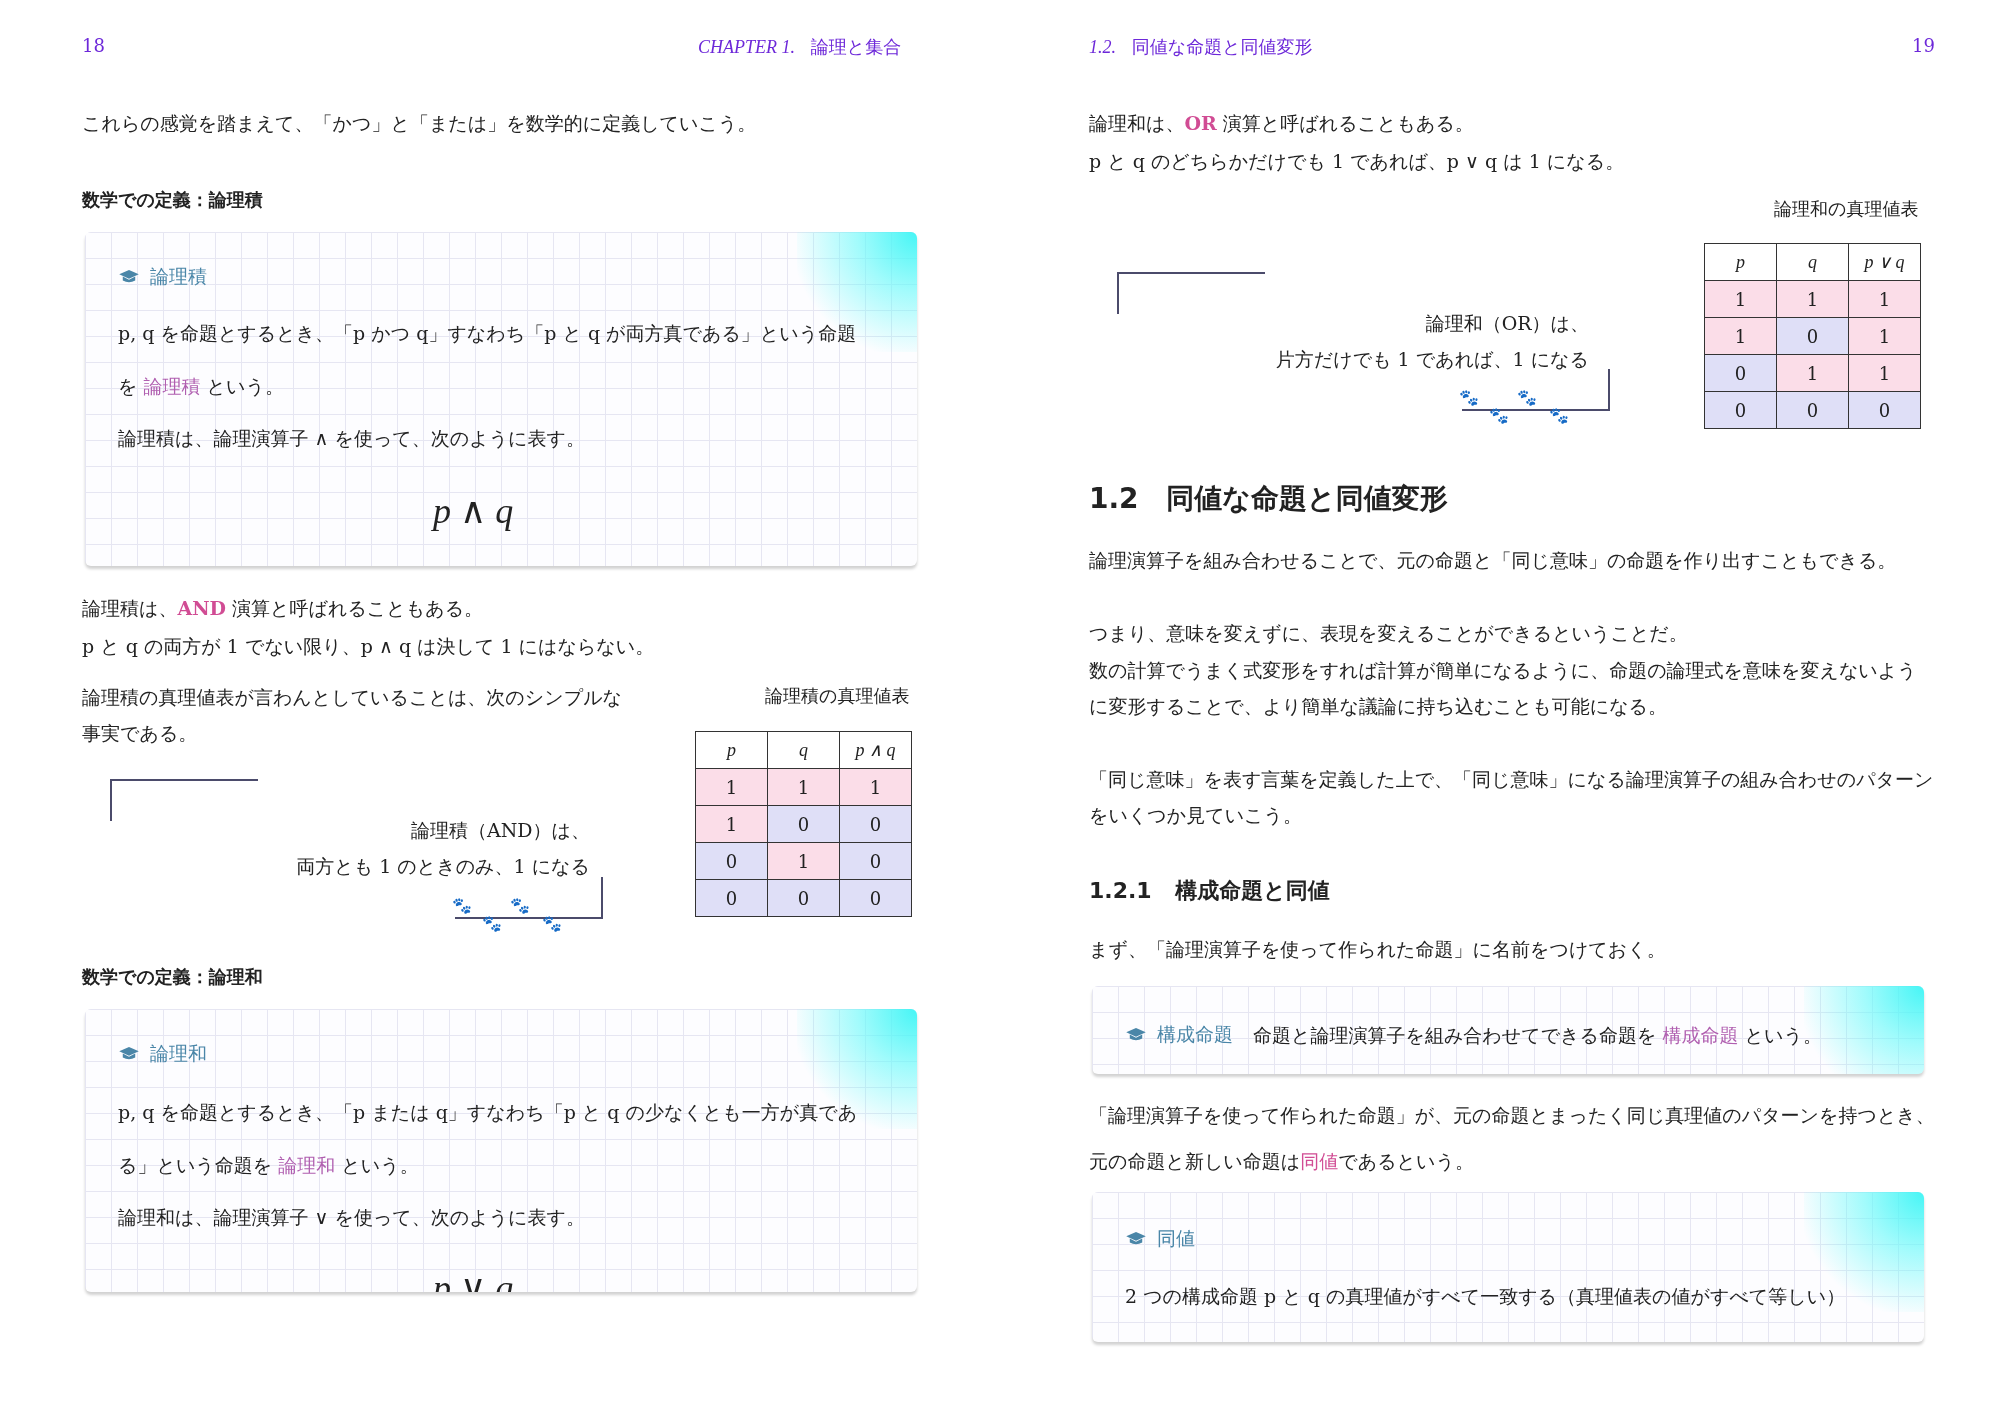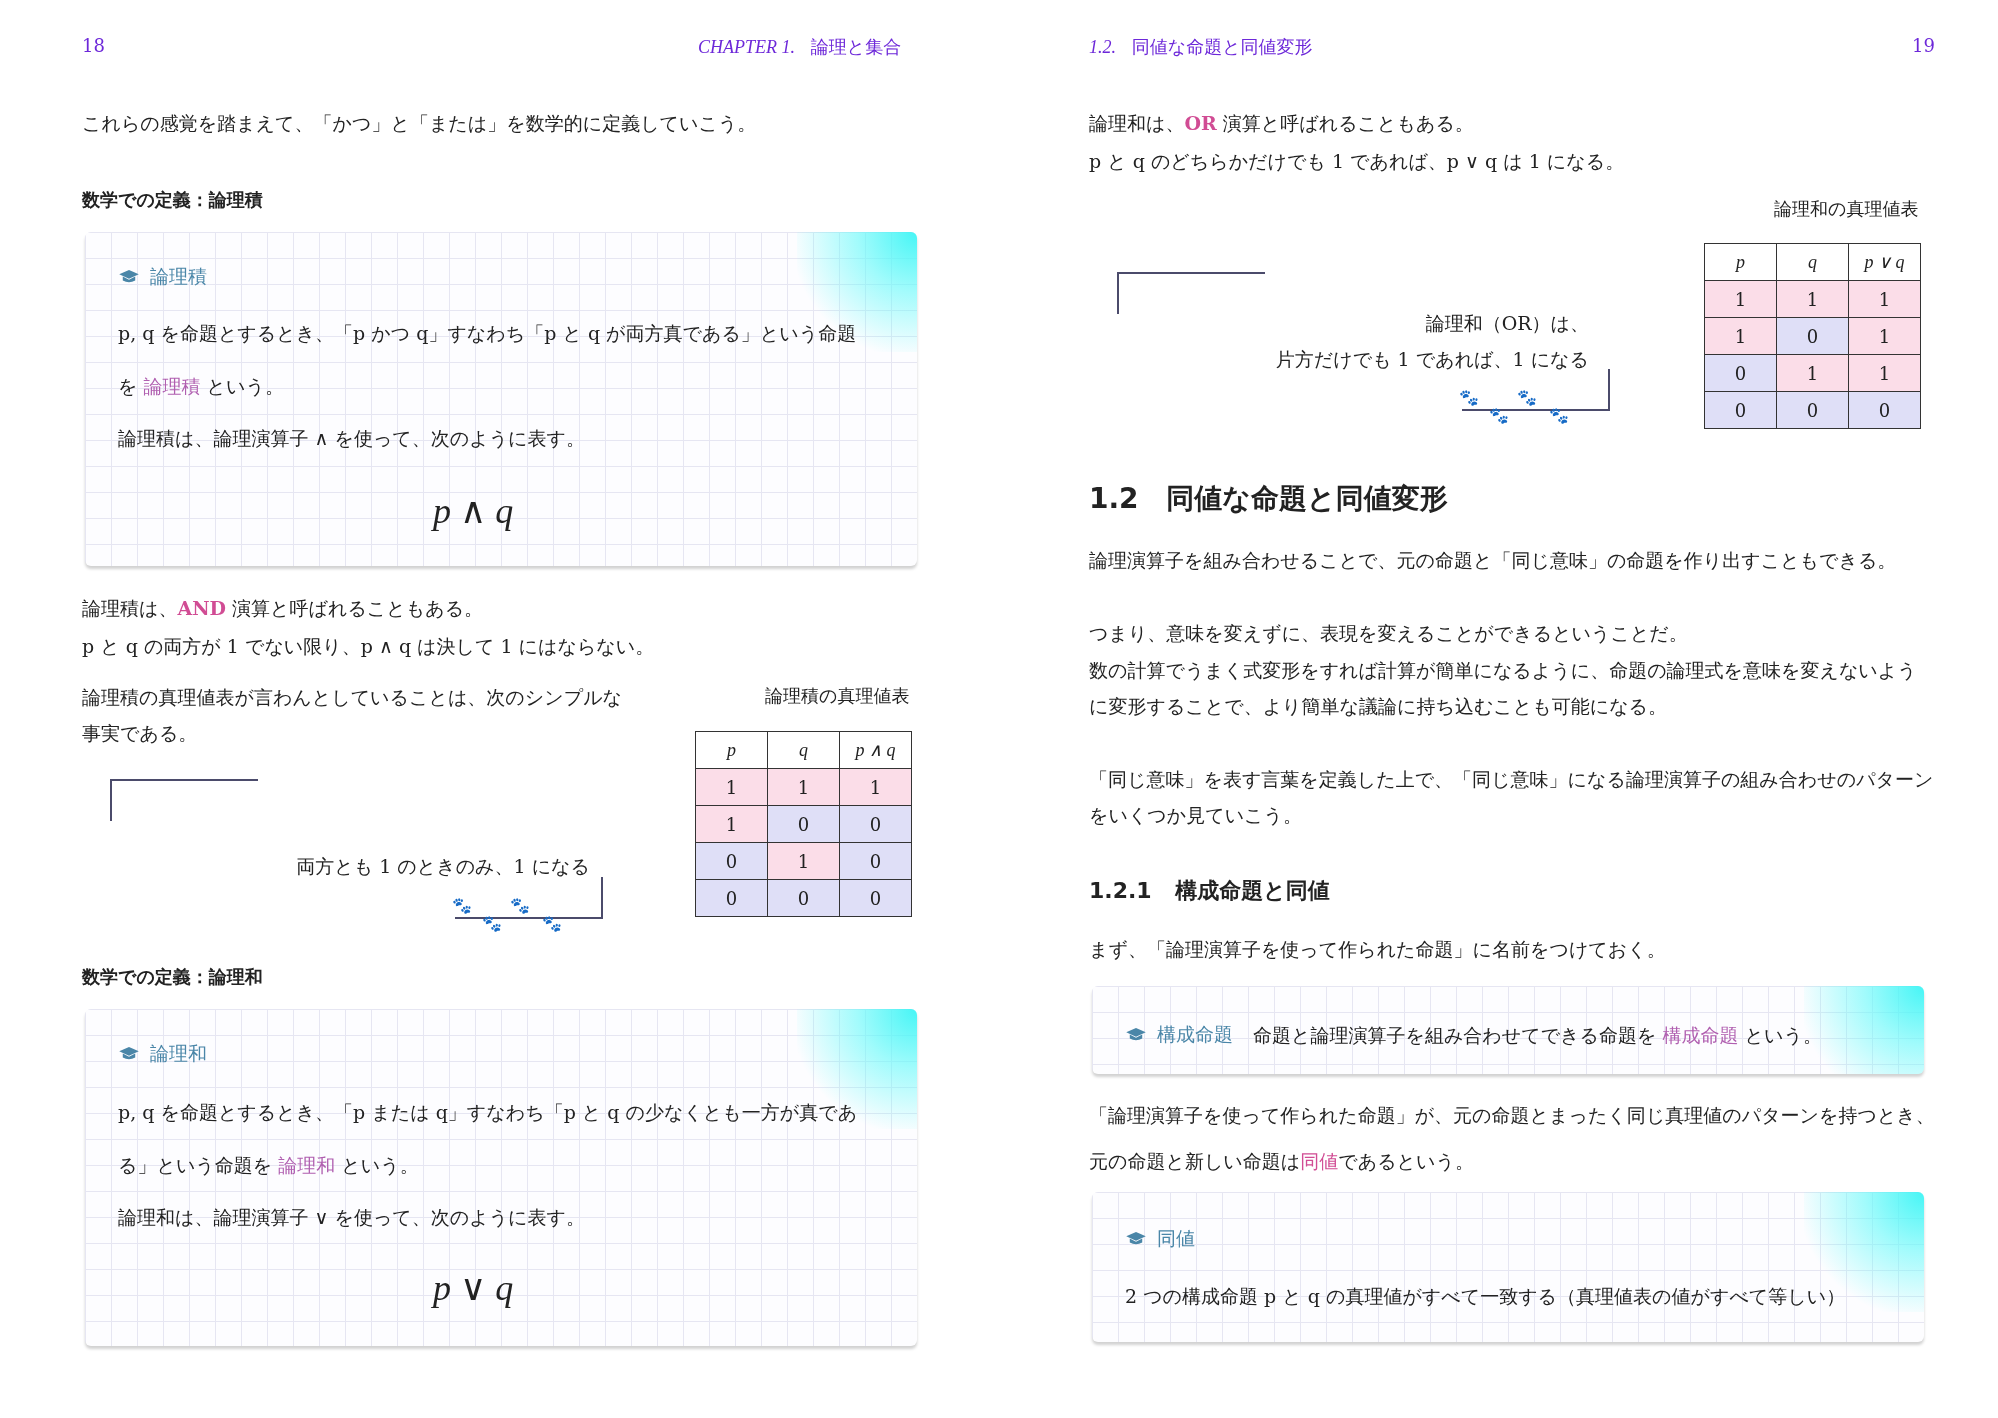--- a/index.html
+++ b/index.html
@@ -69,20 +69,21 @@
   </div>
 
   <div class="abs p" style="left:82px;top:589px;">
     <span>論理積は、</span><span class="pink">AND</span><span> 演算と呼ばれることもある。</span>
   </div>
   <div class="abs p" style="left:82px;top:627px;">p と q の両方が 1 でない限り、p ∧ q は決して 1 にはならない。</div>
   <div class="abs p" style="left:82px;top:678px;">論理積の真理値表が言わんとしていることは、次のシンプルな</div>
   <div class="abs p" style="left:82px;top:714px;">事実である。</div>
 
   <div class="bracket-tl" style="left:110px;top:779px;width:146px;height:40px;"></div>
+  <div class="abs p center" style="left:150px;top:811px;width:440px;">論理積（AND）は、</div>
   <div class="abs p center" style="left:150px;top:847px;width:440px;">両方とも 1 のときのみ、1 になる</div>
   <div class="bracket-br" style="left:455px;top:877px;width:146px;height:40px;"></div>
   <span class="paw" style="left:452px;top:896px;">🐾</span>
   <span class="paw" style="left:510px;top:896px;">🐾</span>
   <span class="paw" style="left:482px;top:914px;">🐾</span>
   <span class="paw" style="left:542px;top:914px;">🐾</span>
 
   <div class="tt-caption" style="left:725px;top:684px;">論理積の真理値表</div>
   <table class="tt" style="left:695px;top:731px;">
     <tbody>
@@ -109,21 +110,21 @@
     <tr>
       <td class="zero">0</td>
       <td class="zero">0</td>
       <td class="zero">0</td>
     </tr>
   </tbody>
     </table>
 
   <div class="abs heading-sm" style="left:82px;top:965px;">数学での定義：論理和</div>
 
-  <div class="box" style="left:85px;top:1009px;width:832px;height:337px;">
+  <div class="box" style="left:85px;top:1009px;width:832px;height:283px;">
     <div class="glow"></div>
     <div class="box-title" style="left:33px;top:32px;">
       <svg class="cap-icon" viewBox="0 0 24 18">
           <path d="M12 1 L23 6 L12 11 L1 6 Z" fill="#4a86a8"></path>
           <path d="M5 8.5 V13 Q12 17 19 13 V8.5 L12 12 Z" fill="#4a86a8"></path>
         </svg>
       <span>論理和</span>
     </div>
     <div class="abs p" style="left:33px;top:84px;">p, q を命題とするとき、「p または q」すなわち「p と q の少なくとも一方が真であ</div>
     <div class="abs p" style="left:33px;top:137px;">

